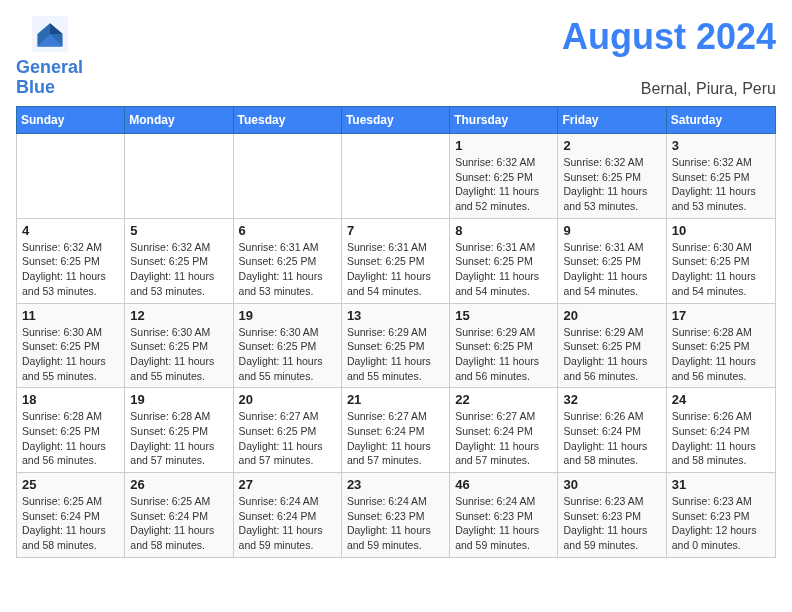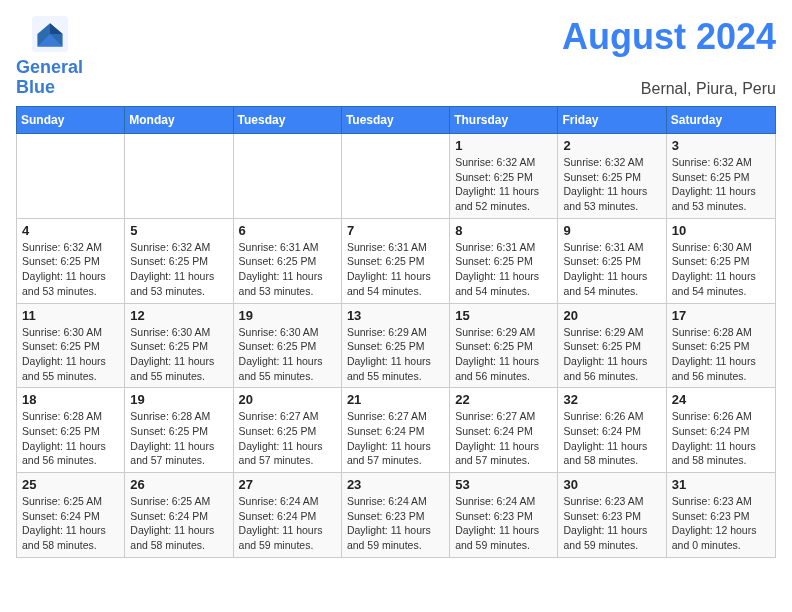--- a/index.html
+++ b/index.html
@@ -326,21 +326,21 @@
 and 59 minutes.</div>
         </td>
         <td>
           <span class="day-num">23</span>
           <div class="day-info" style="white-space: pre-line;">Sunrise: 6:24 AM
 Sunset: 6:23 PM
 Daylight: 11 hours
 and 59 minutes.</div>
         </td>
         <td>
-          <span class="day-num">53</span>
+          <span class="day-num">46</span>
           <div class="day-info" style="white-space: pre-line;">Sunrise: 6:24 AM
 Sunset: 6:23 PM
 Daylight: 11 hours
 and 59 minutes.</div>
         </td>
         <td>
           <span class="day-num">30</span>
           <div class="day-info" style="white-space: pre-line;">Sunrise: 6:23 AM
 Sunset: 6:23 PM
 Daylight: 11 hours

